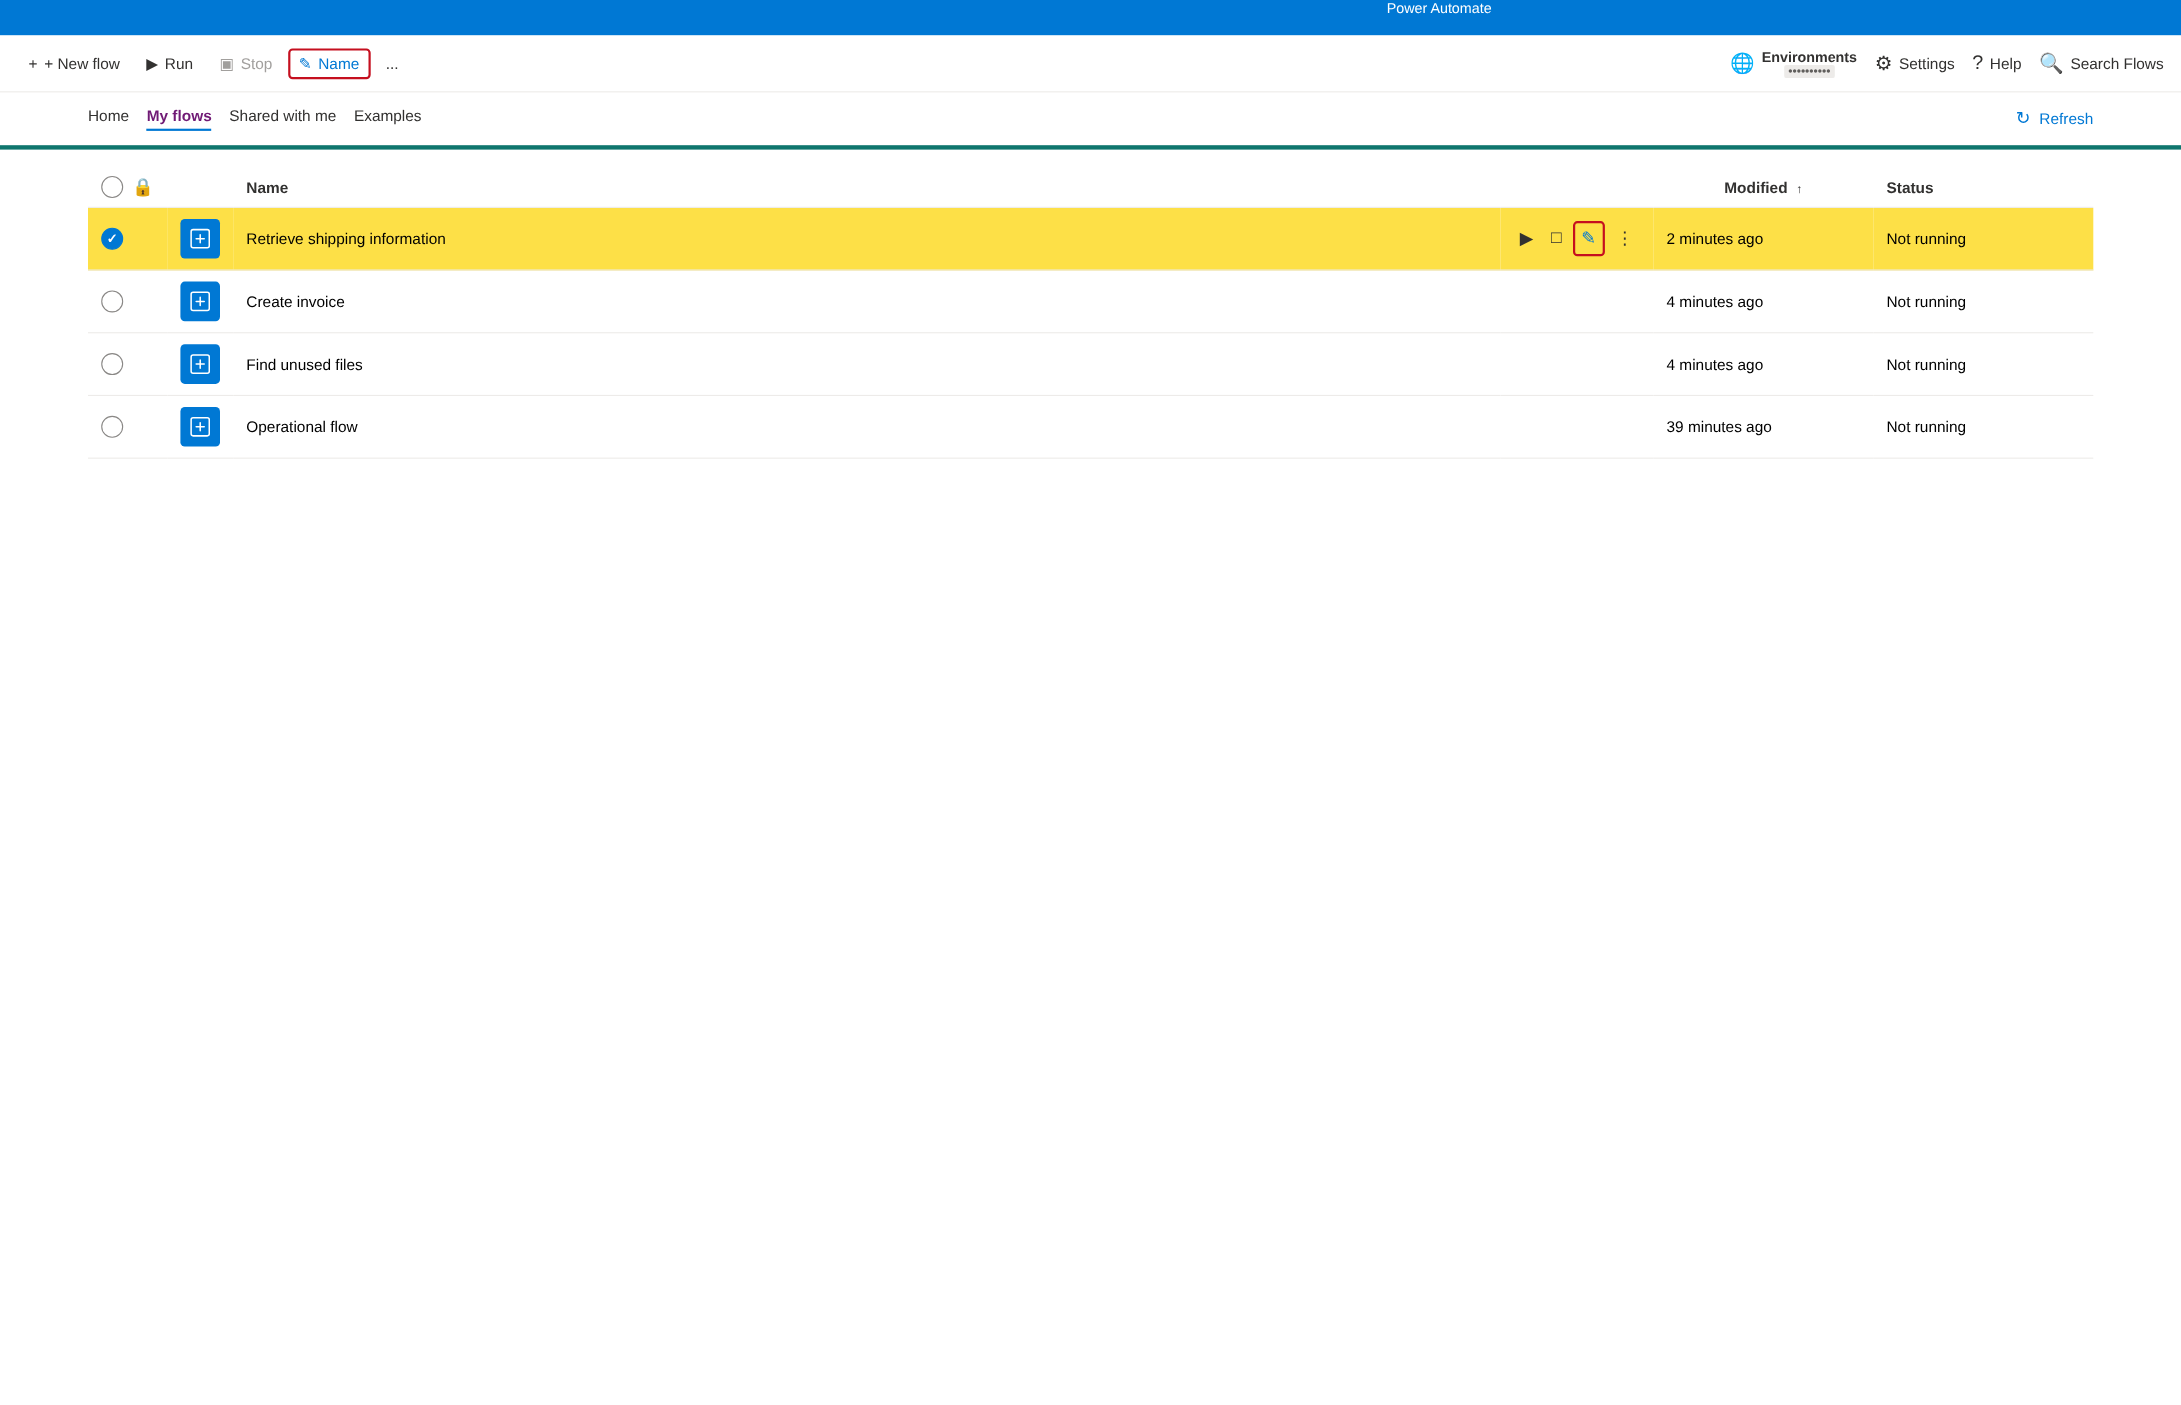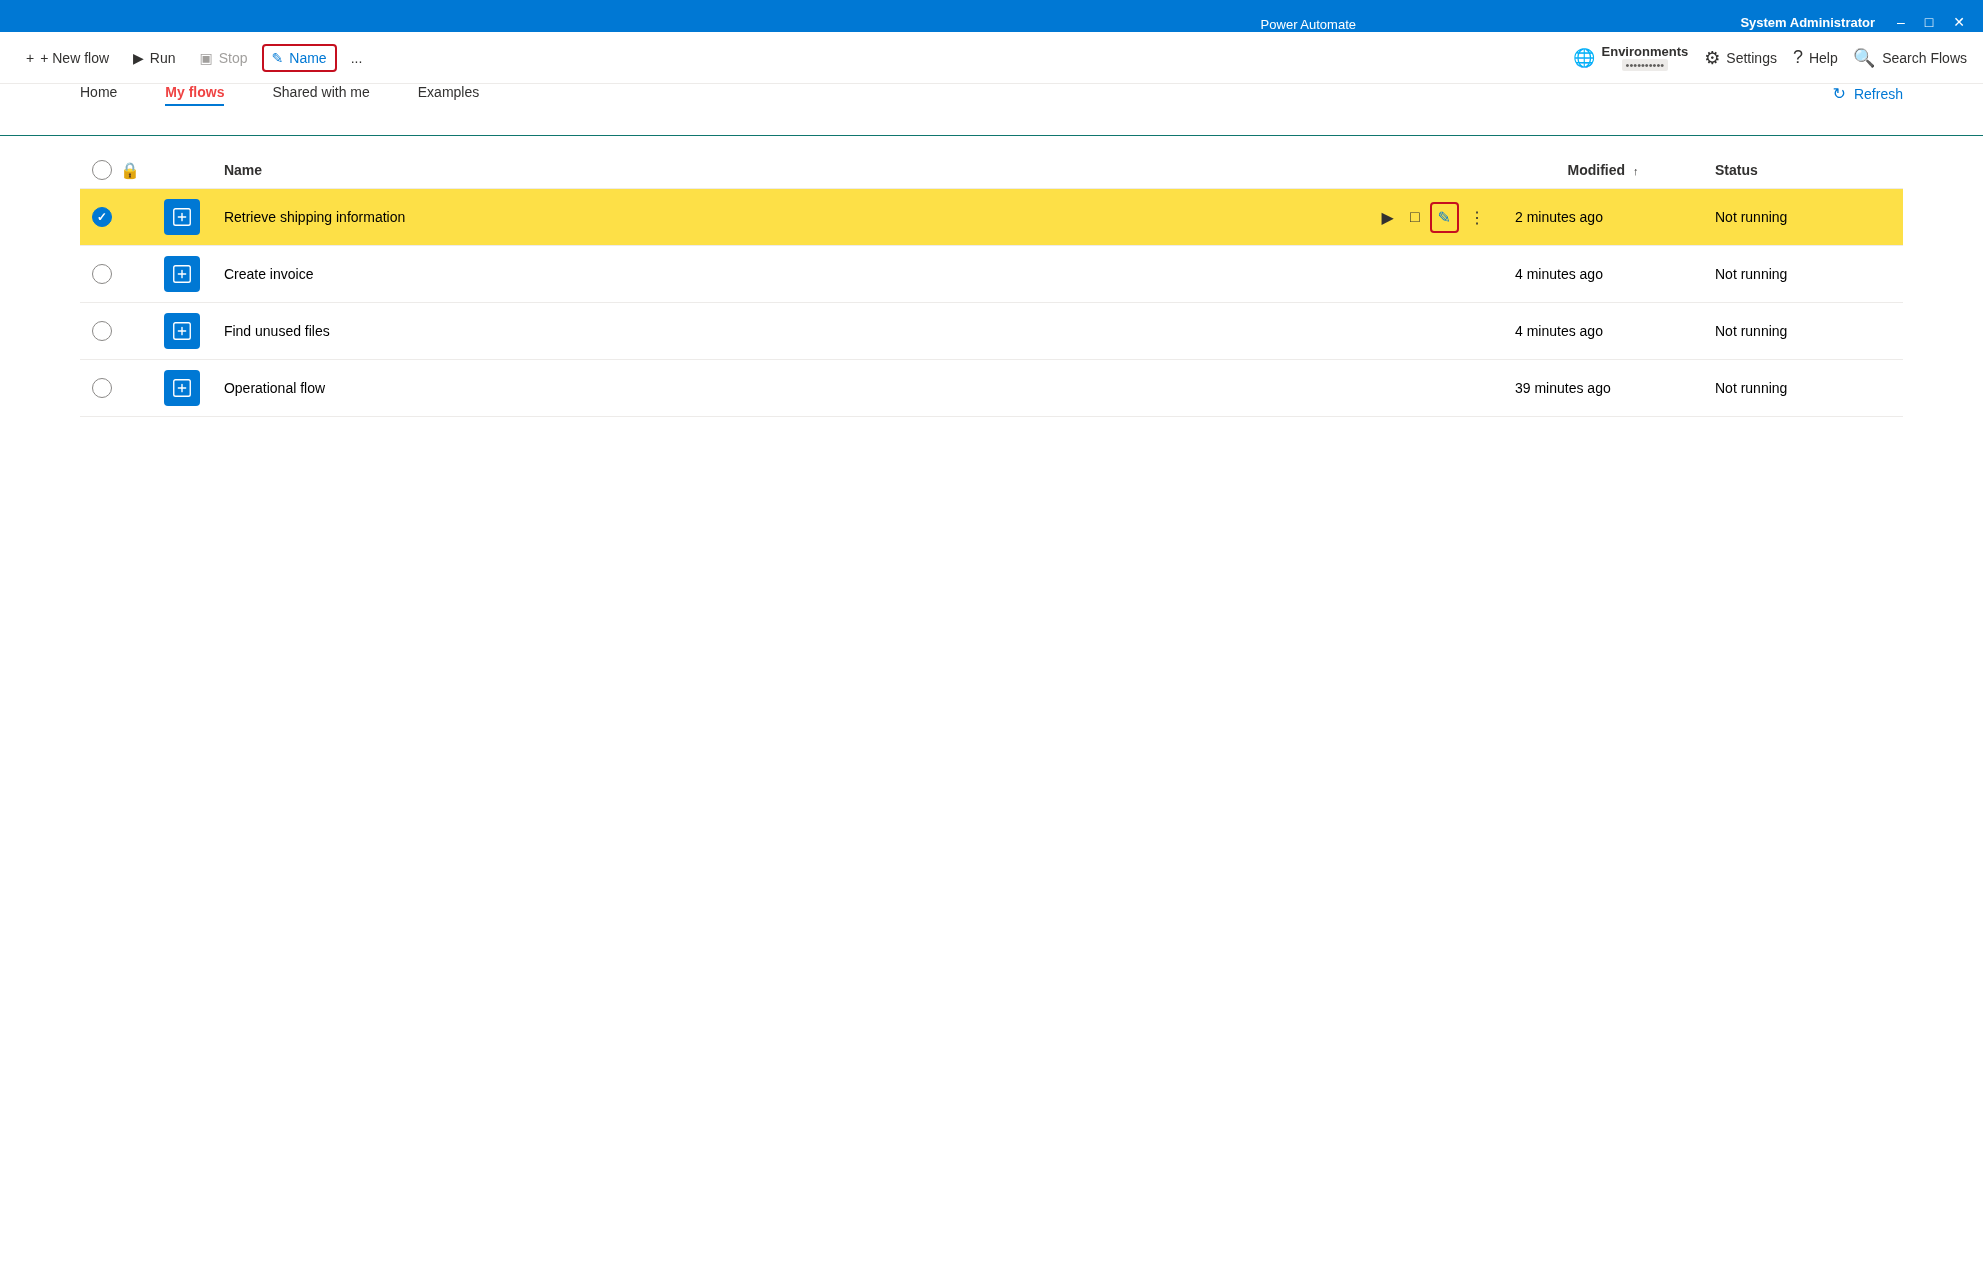--- a/index.html
+++ b/index.html
@@ -3,21 +3,21 @@
   <meta charset="utf-8">
   <style>
     * { box-sizing: border-box; margin: 0; padding: 0; }
     body { font-family: 'Segoe UI', sans-serif; font-size: 14px; background: #fff; overflow: hidden; }
 
     
     .title-bar {
       background: #0078d4;
       color: white;
       display: flex;
-      align-items: flex-end;
+      align-items: flex-start;
       justify-content: space-between;
       height: 32px;
       padding: 0 12px;
       user-select: none;
     }
     .title-bar-title { font-size: 13px; font-weight: 400; flex: 1; text-align: center; }
     .title-bar-right { display: flex; align-items: center; margin-top: 31px; }
     .title-bar-user { font-size: 13px; font-weight: 600; margin-right: 16px; }
     .window-controls { display: flex; gap: 8px; }
     .window-btn { background: none; border: none; color: white; cursor: pointer; font-size: 14px; padding: 2px 6px; }
@@ -64,36 +64,36 @@
       color: #323130;
       font-size: 14px;
     }
     .env-block { display: flex; flex-direction: column; align-items: center; }
     .env-label { font-size: 13px; font-weight: 600; }
     .env-sub { font-size: 11px; color: #605e5c; background: #edebe9; border-radius: 2px; padding: 0 4px; }
 
     
     .nav-tabs {
       display: flex;
-      align-items: flex-start;
+      align-items: center;
       padding: 0 80px;
-      border-bottom: 1px solid #0f766e;
-      gap: 48px;
+      border-bottom: 4px solid #0f766e;
+      gap: 16px;
       height: 52px;
     }
     .nav-tab {
       cursor: pointer;
       font-size: 14px;
       color: #323130;
       padding-bottom: 4px;
       border-bottom: 2px solid transparent;
       text-decoration: none;
     }
     .nav-tab.active {
-      color: #ef4444;
+      color: #701a75;
       font-weight: 600;
       border-bottom: 2px solid #0078d4;
     }
     .nav-right { margin-left: auto; display: flex; align-items: center; gap: 8px; cursor: pointer; color: #0078d4; }
 
     
     .main { padding: 16px 80px; }
 
     
     .flow-table { width: 100%; border-collapse: collapse; }

